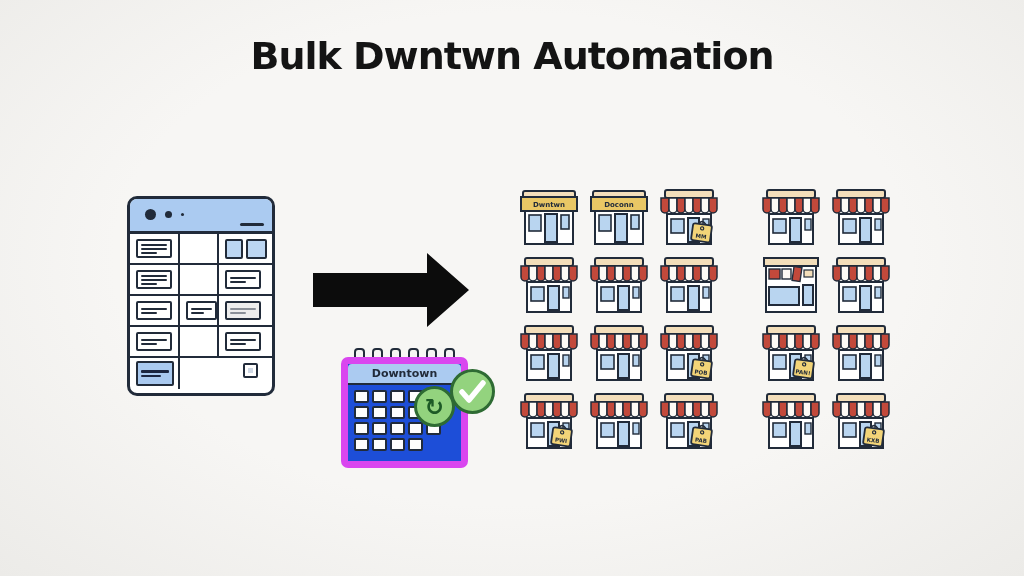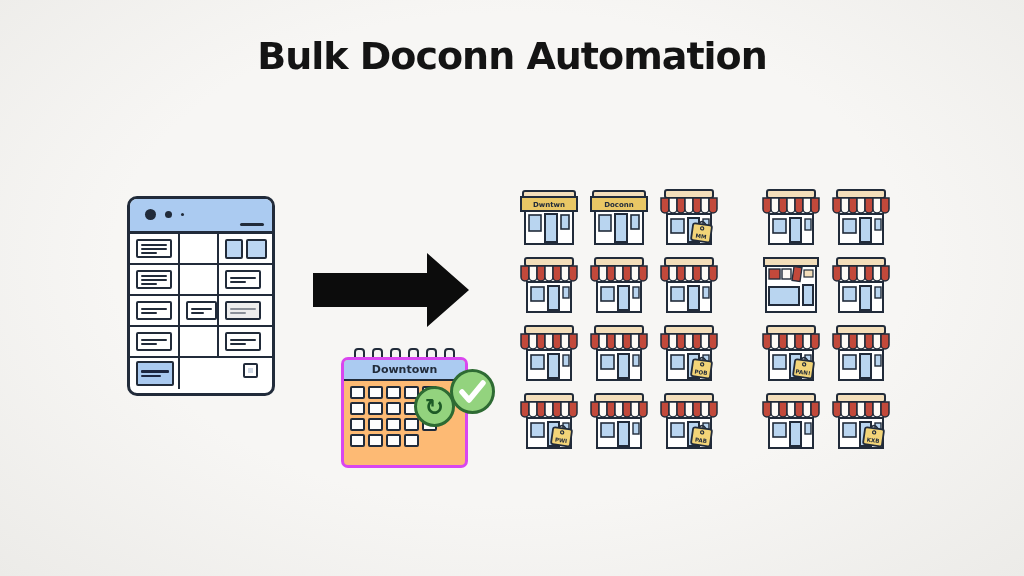--- a/index.html
+++ b/index.html
@@ -40,22 +40,22 @@
     display:flex;flex-direction:column;justify-content:center;gap:2px;padding:2px 3px;box-sizing:border-box;}
   .scribble-box i{display:block;height:3px;background:#1c2640;border-radius:1px;}
   .scribble-box i.short{width:70%;height:2px;}
   .checkbox{width:11px;height:11px;border:2px solid #212b3a;background:#fff;border-radius:2px;
     display:flex;align-items:center;justify-content:center;margin-left:18px;margin-top:-6px;}
   .checkbox i{width:5px;height:5px;background:#cfd8e4;display:block;}
   
   .arrow-wrap{position:absolute;left:313px;top:250px;width:160px;height:80px;}
   
   .calendar{position:absolute;left:341px;top:348px;width:127px;height:120px;}
-  .cal-body{position:absolute;left:0;top:9px;right:0;bottom:0;background:#fdba74;
-    border:3px solid #d946ef;border-radius:7px;overflow:visible;}
+  .cal-body{position:absolute;left:0;top:9px;right:0;bottom:0;background:#1d4ed8;
+    border:7px solid #d946ef;border-radius:7px;overflow:visible;}
   .cal-head{height:19px;background:#abcbf1;border-bottom:2.5px solid #212b3a;border-radius:4px 4px 0 0;
     display:flex;align-items:center;justify-content:center;font-size:11px;font-weight:bold;color:#212b3a;}
   .cal-grid{padding:5px 6px;}
   .cal-row{display:flex;gap:3px;margin-bottom:3px;}
   .day{width:15px;height:13px;border:2px solid #212b3a;background:#fdfdfd;border-radius:2px;box-sizing:border-box;}
   .ring{position:absolute;top:0;width:7px;height:14px;border:2.5px solid #212b3a;border-radius:4px;background:#f5f4f2;}
   .badge{position:absolute;border-radius:50%;background:#93d37e;border:3px solid #2e6b33;
     display:flex;align-items:center;justify-content:center;box-sizing:border-box;}
   .badge-sync{left:73px;top:38px;width:41px;height:41px;z-index:3;
     font-size:23px;font-weight:bold;color:#1d5a26;}
@@ -65,21 +65,21 @@
     position:absolute;left:517px;top:188px;
     display:grid;grid-template-columns:64px 64px 64px 26px 64px 64px;
     grid-auto-rows:62px;column-gap:6px;row-gap:6px;
   }
   .store{width:64px;height:60px;display:flex;align-items:center;justify-content:center;}
   .spacer{width:26px;height:1px;}
 </style>
 </head>
 <body>
 
-<h1 class="page-title">Bulk Doconn Automation</h1>
+<h1 class="page-title">Bulk Dwntwn Automation</h1>
 
 <div class="sheet">
   <div class="sheet-header">
     <span class="dot1"></span>
     <span class="dot2"></span>
     <span class="dot3"></span>
     <span class="dash"></span>
   </div>
   <div class="sheet-grid">
     <div class="cell bb br">

